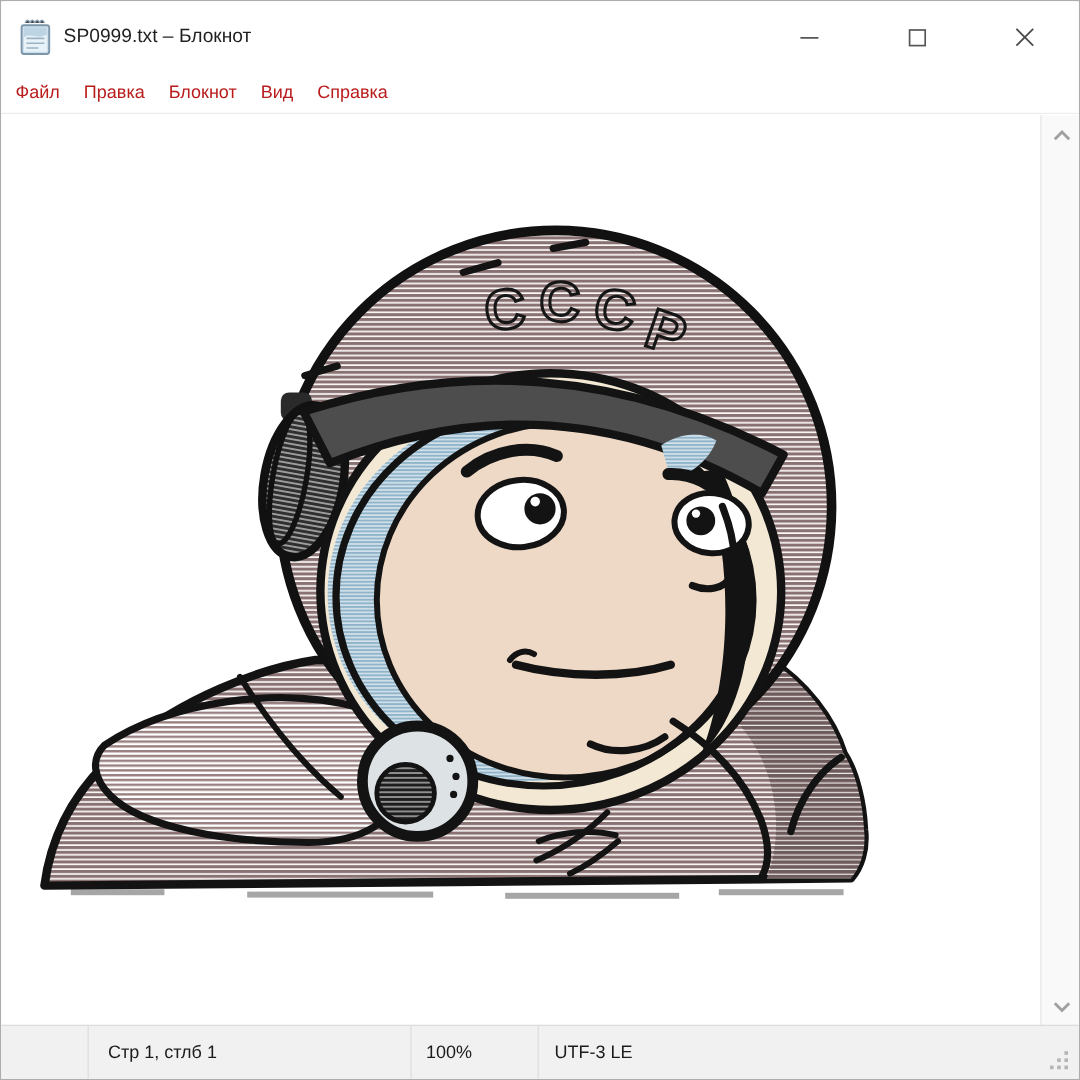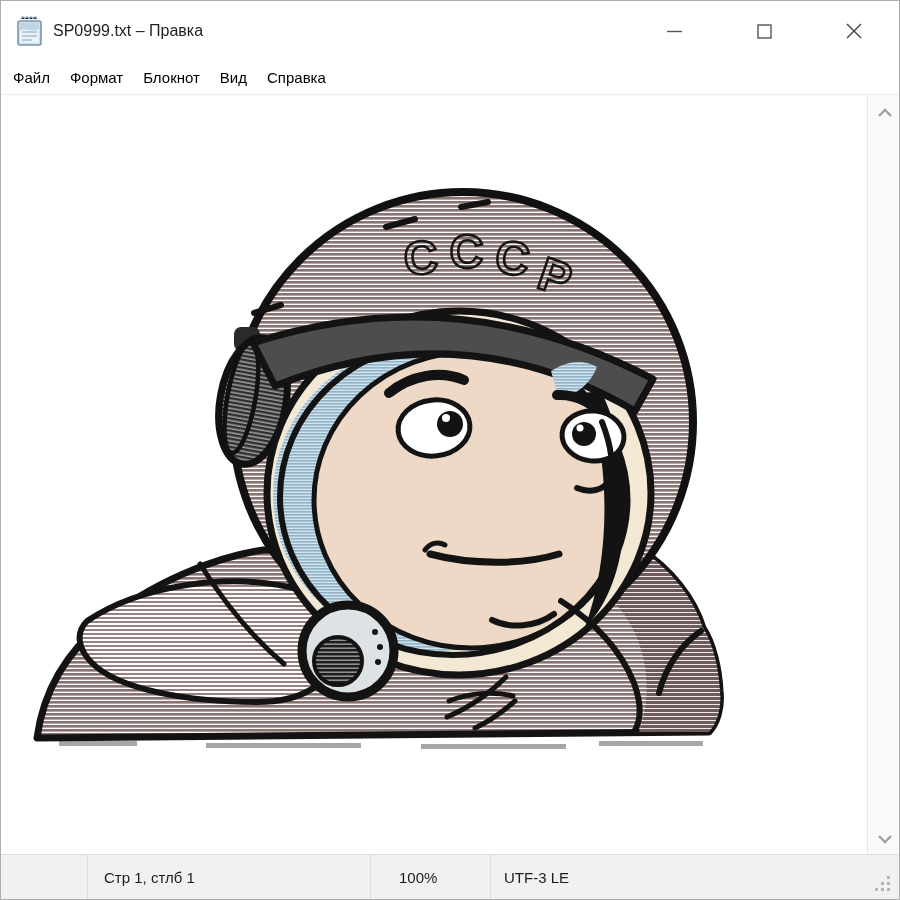--- a/index.html
+++ b/index.html
@@ -10,34 +10,34 @@
     border:1px solid #adadad;
   }
   
   .titlebar{position:absolute;left:0;top:0;width:100%;height:60px;background:#ffffff;display:flex;align-items:center;}
   .app-icon{margin-left:14px;width:30px;height:32px;flex:0 0 auto;}
   .title-text{margin-left:8px;font-size:16px;color:#1f1f1f;white-space:nowrap;}
   .win-controls{position:absolute;right:0;top:0;height:60px;display:flex;}
   .win-btn{width:90px;height:60px;display:flex;align-items:center;justify-content:center;background:transparent;border:none;padding:0;cursor:default;}
   
   .menubar{position:absolute;left:0;top:60px;width:100%;height:34px;background:#ffffff;display:flex;align-items:center;padding-left:2px;border-bottom:1px solid #ececec;}
-  .menu-item{font-size:15px;color:#000000;padding:0 10px;height:100%;display:flex;align-items:center;}
+  .menu-item{font-size:15px;color:#b91c1c;padding:0 10px;height:100%;display:flex;align-items:center;}
   
   .editor{position:absolute;left:0;top:95px;width:900px;height:760px;background:#ffffff;}
   .artwork{position:absolute;left:0;top:0;}
   .scrollbar{position:absolute;right:0;top:0;width:34px;height:760px;background:#f9f9f9;border-left:1px solid #e3e3e3;
     display:flex;flex-direction:column;justify-content:space-between;align-items:center;padding:10px 0;}
   .scroll-arrow{width:20px;height:14px;display:flex;align-items:center;justify-content:center;background:transparent;border:none;padding:0;}
   
-  .statusbar{position:absolute;left:0;bottom:0;width:100%;height:45px;background:#f1f1f1;border-top:1px solid #dcdcdc;display:flex;font-size:15px;color:#1c1c1c;gap:14px;}
+  .statusbar{position:absolute;left:0;bottom:0;width:100%;height:45px;background:#f1f1f1;border-top:1px solid #dcdcdc;display:flex;font-size:15px;color:#1c1c1c;}
   .sb-pane{height:100%;display:flex;align-items:center;border-left:1px solid #dcdcdc;overflow:hidden;white-space:nowrap;}
   .sb-pane:first-child{border-left:none;}
   .sb-0{width:72px;}
   .sb-1{width:269px;padding-left:16px;}
-  .sb-2{width:106px;padding-left:28px;}
+  .sb-2{width:106px;padding-left:12px;}
   .sb-3{width:223px;padding-left:8px;}
   .sb-4{flex:1;padding-left:13px;position:relative;}
   .resize-grip{position:absolute;right:6px;bottom:5px;width:18px;height:18px;}
   .resize-grip i{position:absolute;width:3px;height:3px;background:#b5b5b5;}
 </style>
 </head>
 <body>
 
 <div class="window">
 
@@ -51,21 +51,21 @@
           <path d="M10 4 q2 -4 4 0"></path>
           <path d="M14 4 q2 -4 4 0"></path>
           <path d="M18 4 q2 -4 4 0"></path>
       </g>
       <g stroke="#9db4c4" stroke-width="1.3">
         <line x1="7" y1="17" x2="22" y2="17"></line>
           <line x1="7" y1="21" x2="22" y2="21"></line>
           <line x1="7" y1="25" x2="17" y2="25"></line>
       </g>
     </svg>
-    <span class="title-text">SP0999.txt – Правка</span>
+    <span class="title-text">SP0999.txt – Блокнот</span>
     <div class="win-controls">
       <button class="win-btn">
         <svg width="17" height="17" viewBox="0 0 17 17">
           <line x1="1" y1="8.5" x2="16" y2="8.5" stroke="#555" stroke-width="1.4"></line>
         </svg>
       </button>
       <button class="win-btn">
         <svg width="17" height="17" viewBox="0 0 17 17">
           <rect x="2" y="2" width="13" height="13" fill="none" stroke="#555" stroke-width="1.4"></rect>
         </svg>
@@ -74,21 +74,21 @@
         <svg width="18" height="18" viewBox="0 0 18 18">
           <line x1="2" y1="2" x2="16" y2="16" stroke="#4a4a4a" stroke-width="1.5"></line>
           <line x1="16" y1="2" x2="2" y2="16" stroke="#4a4a4a" stroke-width="1.5"></line>
         </svg>
       </button>
     </div>
   </div>
 
   <div class="menubar">
     <span class="menu-item">Файл</span>
-    <span class="menu-item">Формат</span>
+    <span class="menu-item">Правка</span>
     <span class="menu-item">Блокнот</span>
     <span class="menu-item">Вид</span>
     <span class="menu-item">Справка</span>
   </div>
 
   <div class="editor">
 
     <svg class="artwork" width="866" height="760" viewBox="0 95 866 760">
       <defs>
         <clipPath id="domeClip">

